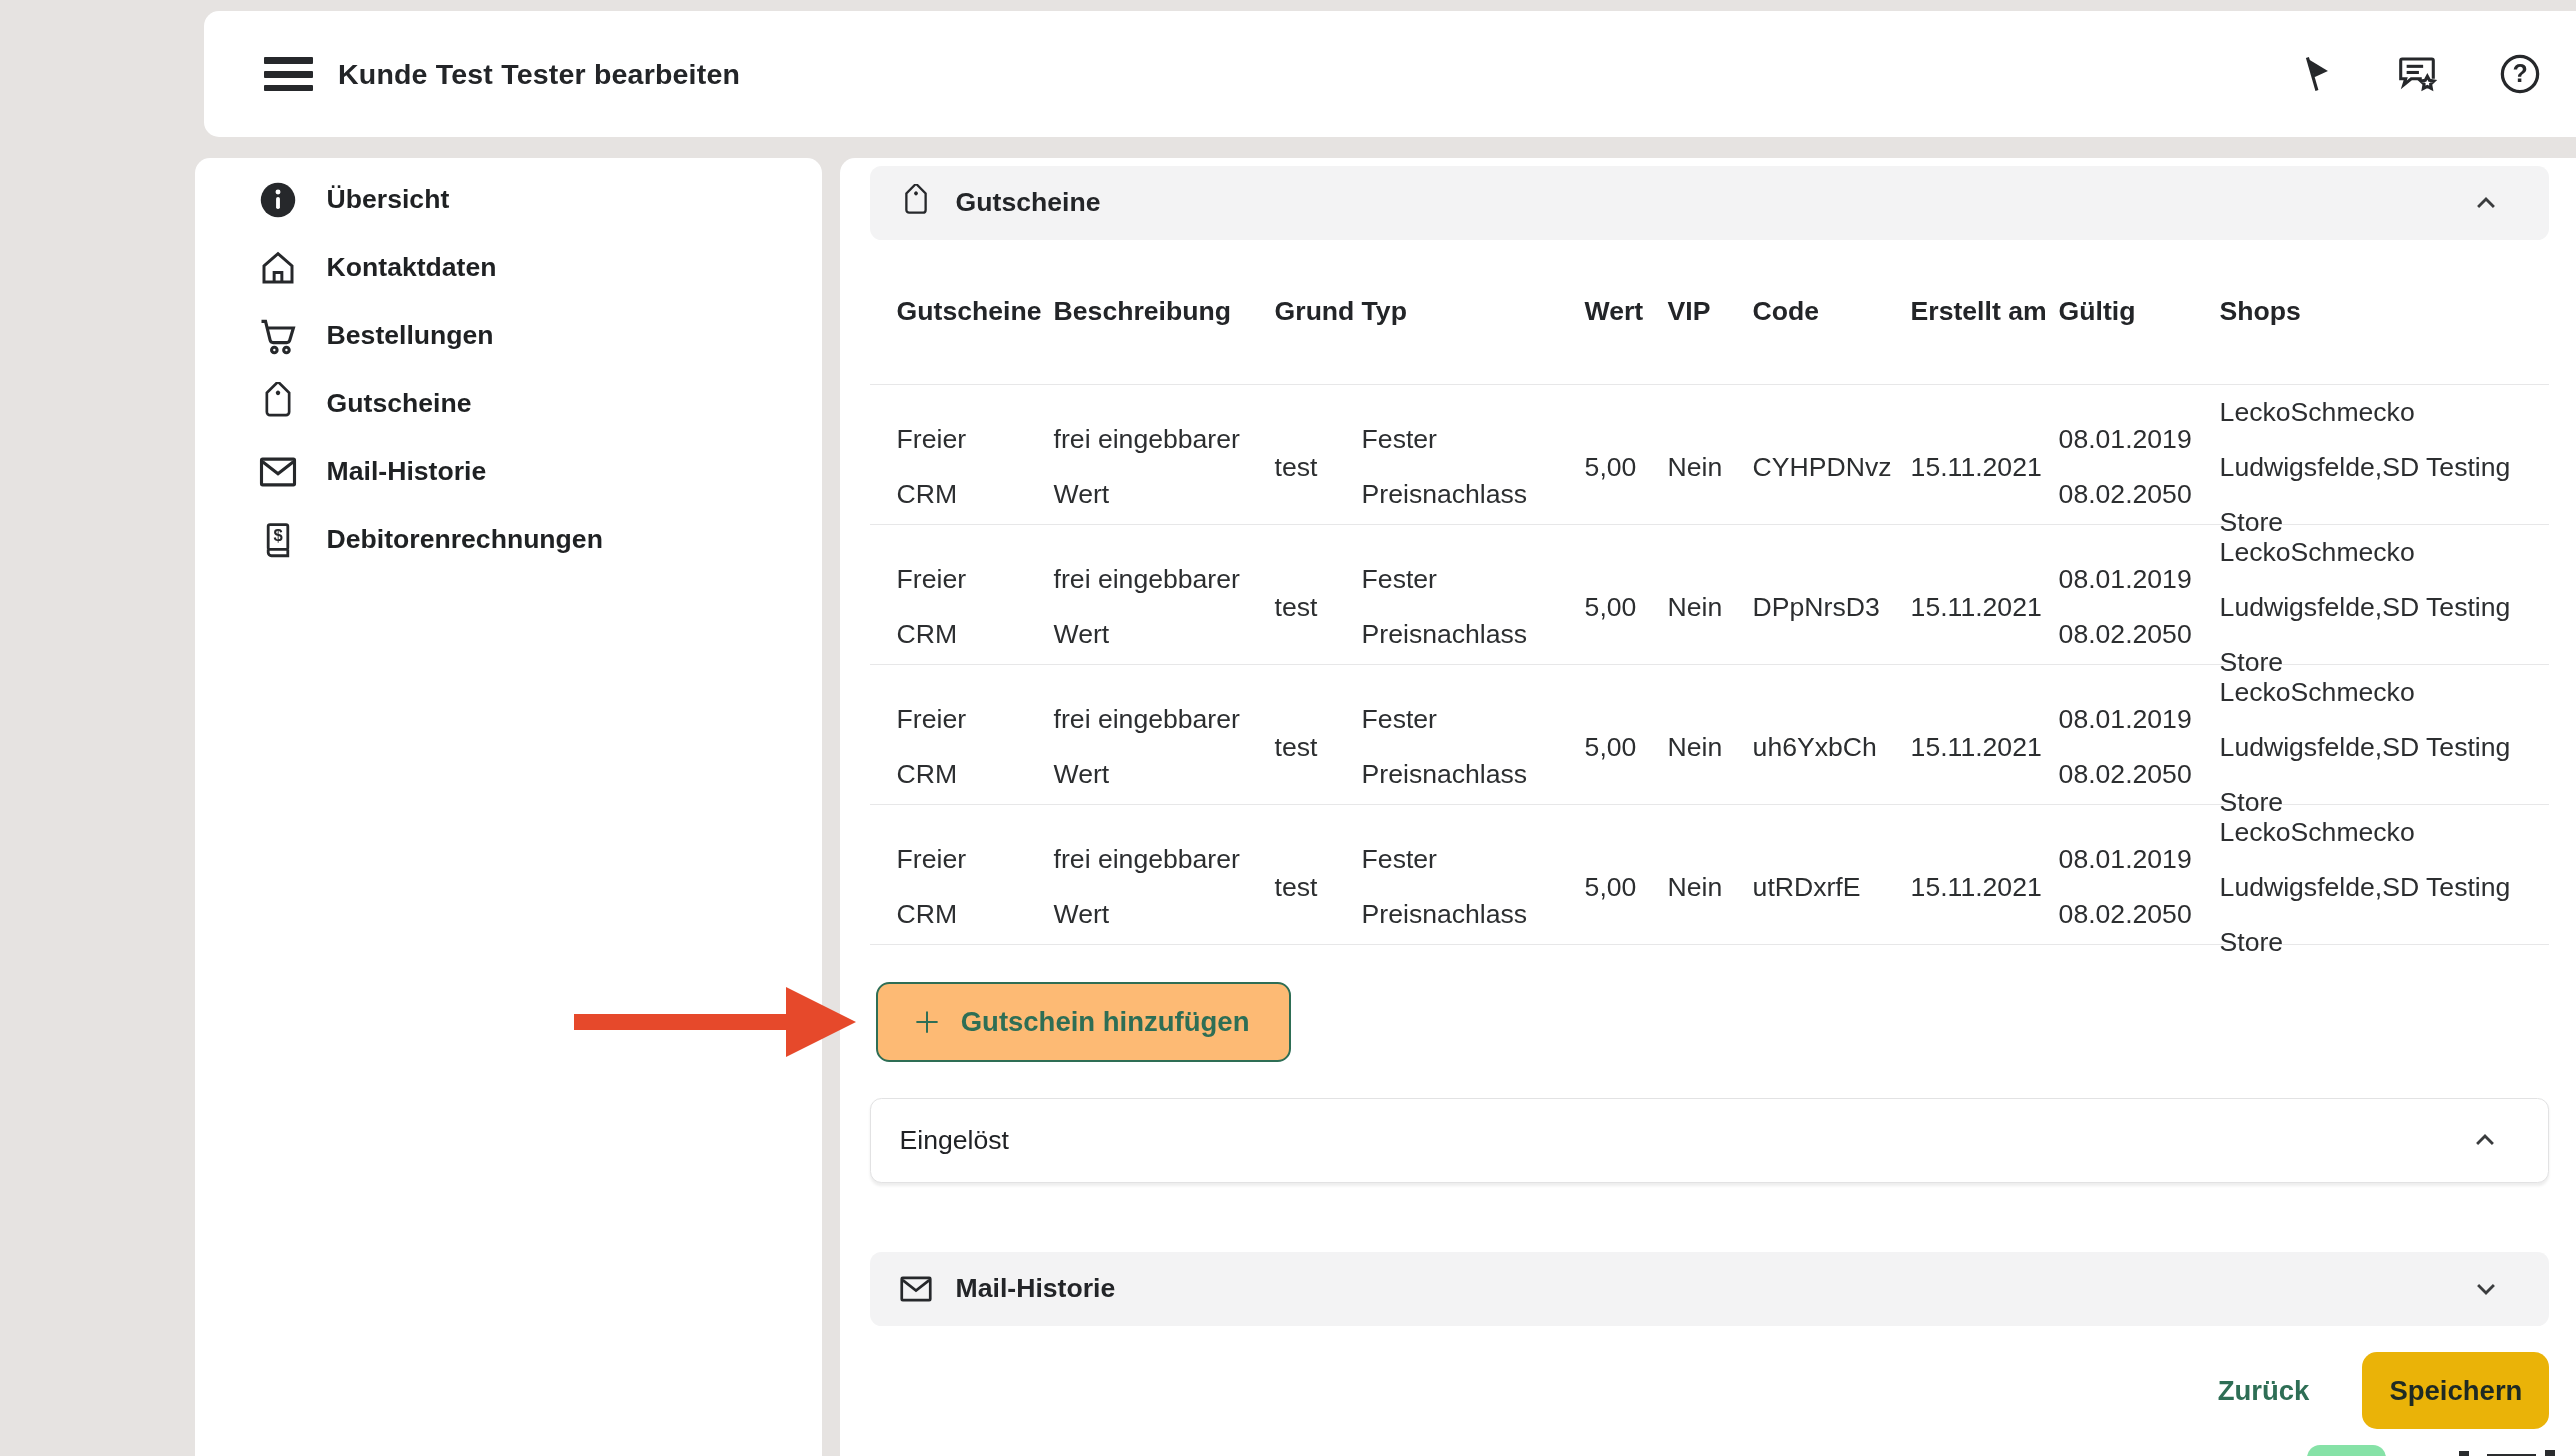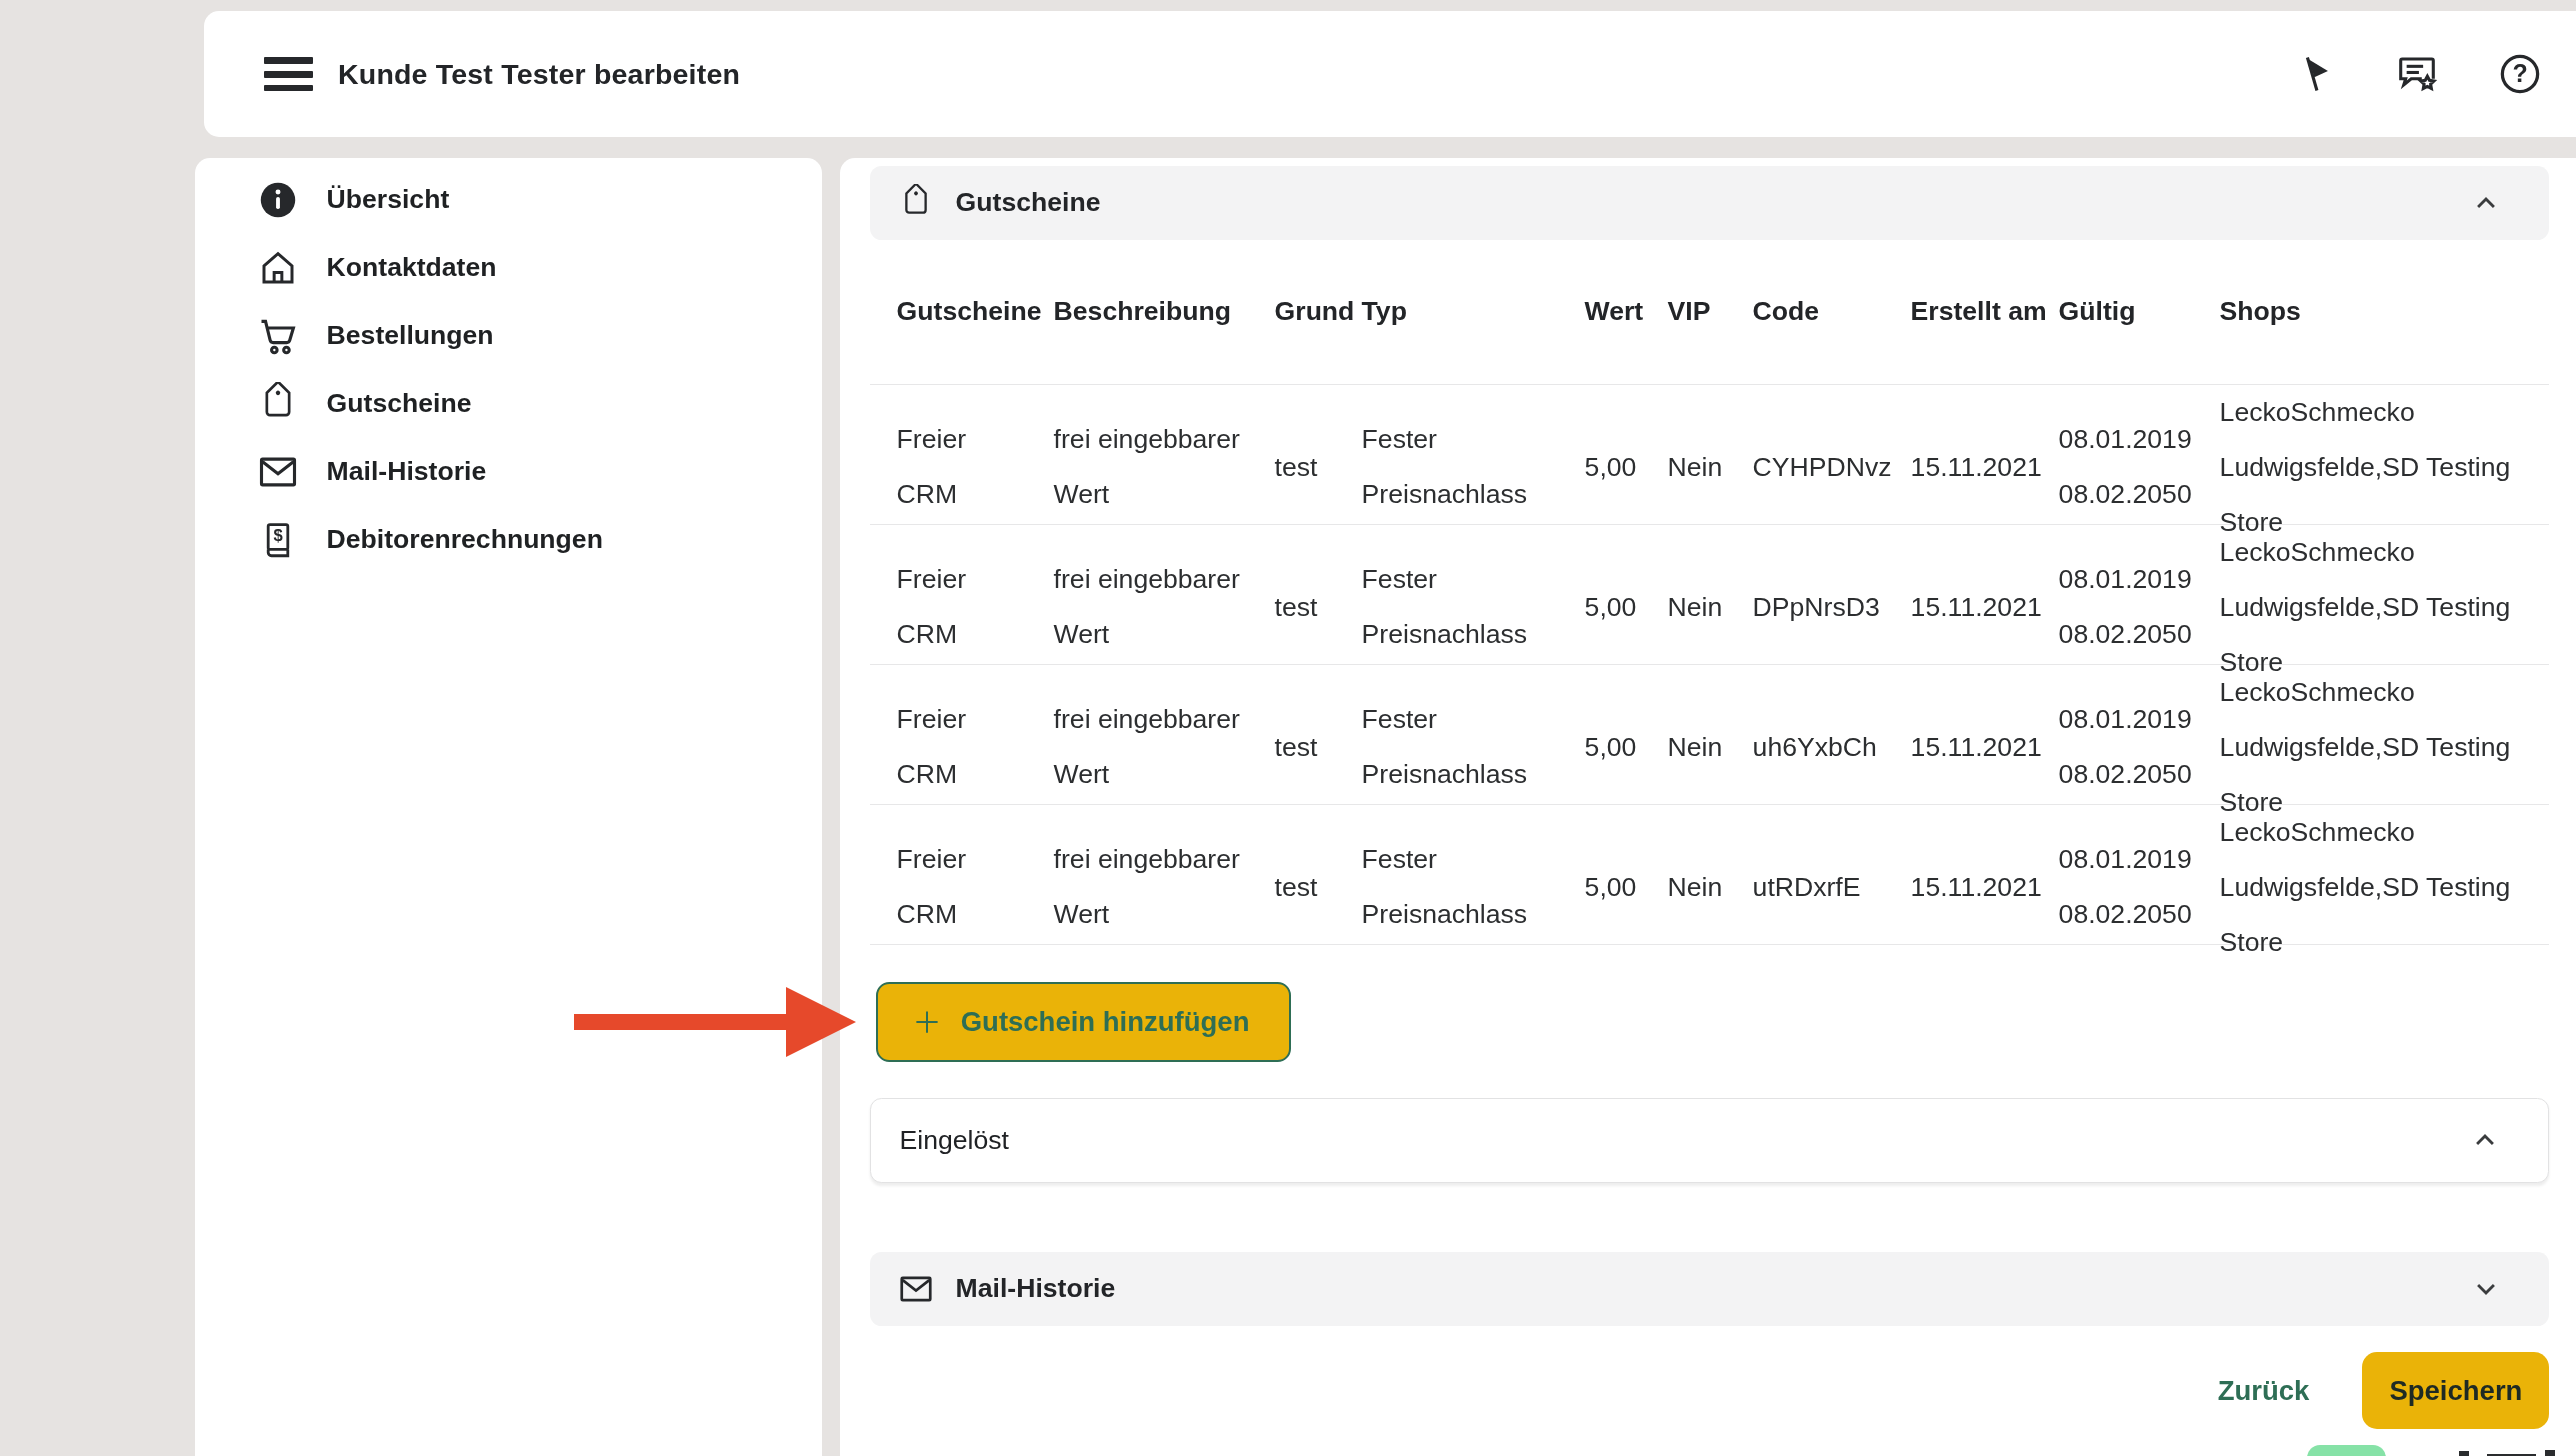--- a/index.html
+++ b/index.html
@@ -60,21 +60,21 @@
   .c-b  { padding-right:26.6px; }
   .c-t  { padding-right:46px; }
   .c-w  { text-align:right; padding-right:33px; }
   .c-s  { padding-right:1.9px; }
 
   
   .add-btn-row { margin-top:37px; }
   .add-btn {
     display:inline-flex; align-items:center; gap:17px;
     height:80px; padding:0 40px 0 32px; margin-left:5.7px;
-    background:#eab308; border:2.8px solid #2e6e55; border-radius:13.3px;
+    background:#fdba74; border:2.8px solid #2e6e55; border-radius:13.3px;
     color:#2e6e55; font-size:27.5px; font-weight:700; cursor:pointer;
     font-family:"Liberation Sans", sans-serif;
   }
 
   
   .panel-card {
     margin-top:36px; height:85px; background:#ffffff;
     border:0.9px solid #e2e2e3; border-radius:11.4px;
     box-shadow:0 2.8px 2.8px rgba(0,0,0,.07);
     display:flex; align-items:center; padding:0 44px 0 28.5px; cursor:pointer;

